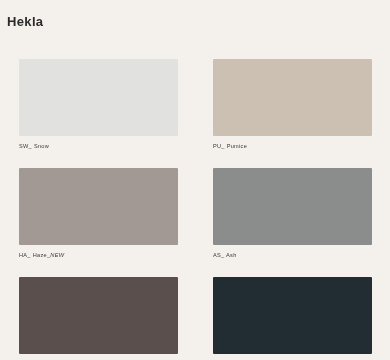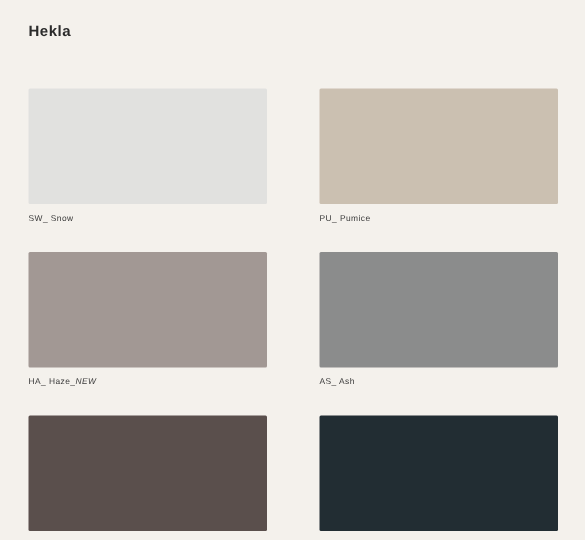--- a/index.html
+++ b/index.html
@@ -18,23 +18,23 @@
   .page {
     position: relative;
     width: 390px;
     height: 360px;
     box-sizing: border-box;
     background: #f4f1ec;
   }
 
   .page-title {
     position: absolute;
-    left: 19px;
+    left: 7px;
     top: 17px;
-    font-size: 10px;
+    font-size: 13px;
     font-weight: bold;
     letter-spacing: 0.35px;
     color: #2b2b2b;
     line-height: 10px;
     white-space: nowrap;
   }
 
   .swatch-grid {
     position: absolute;
     left: 19px;

